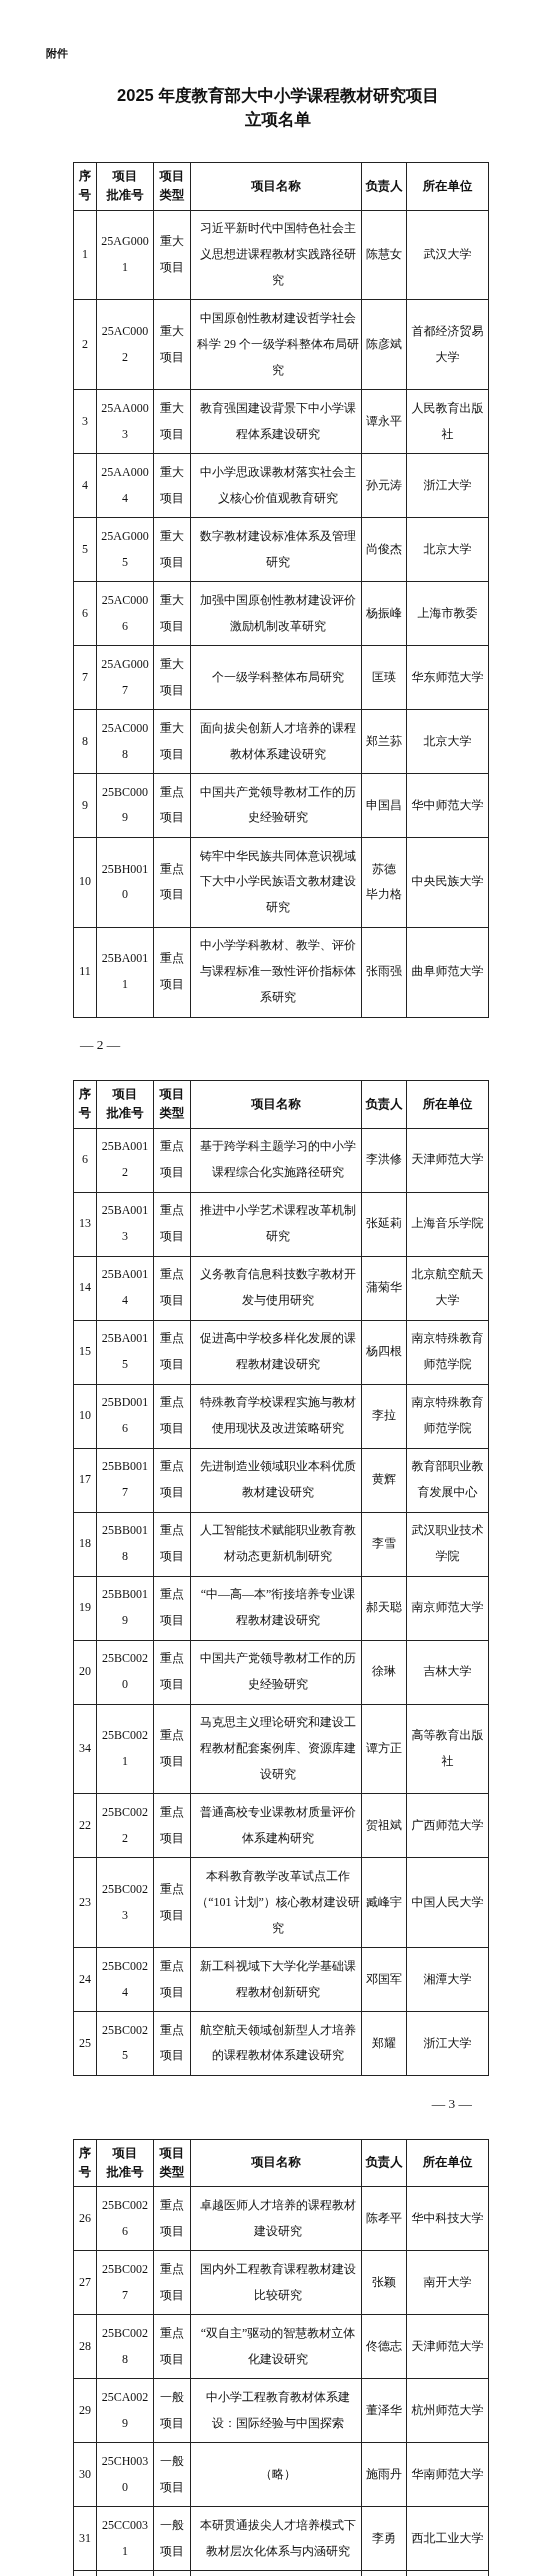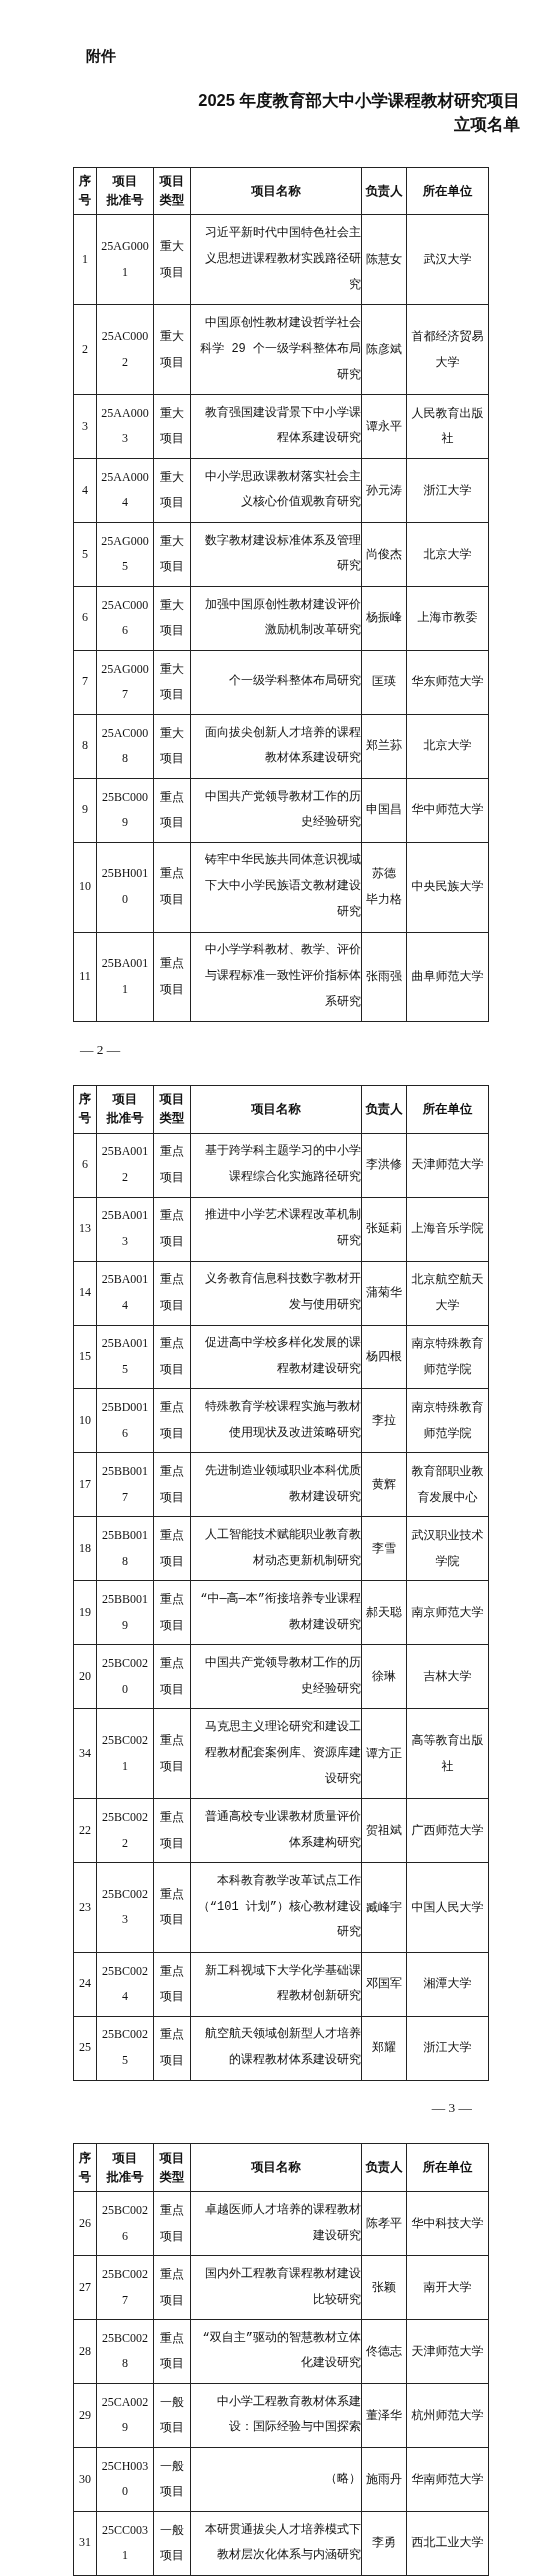--- a/index.html
+++ b/index.html
@@ -9,29 +9,29 @@
     color: #111111;
   }
   body {
     width: 556px;
     font-family: "Liberation Serif", "DejaVu Serif", serif;
   }
   .doc {
     padding: 47px 0 62px 0;
   }
   .attachment {
-    margin-left: 86px;
+    margin-left: 46px;
     font-family: "Liberation Sans", "DejaVu Sans", sans-serif;
     font-weight: 700;
-    font-size: 15px;
+    font-size: 11px;
     line-height: 1.2;
   }
   .doc-title {
     margin: 24px 36px 0 36px;
-    text-align: right;
+    text-align: center;
     font-family: "Liberation Sans", "DejaVu Sans", sans-serif;
     font-weight: 700;
     font-size: 16.5px;
     line-height: 1.45;
   }
   .page-block { }
   .table-block {
     width: 415px;
     margin: 0 0 0 73px;
   }
@@ -55,24 +55,23 @@
     padding: 4.1px 1px;
     text-align: center;
   }
   .project-table td {
     font-size: 12px;
     line-height: 2.15;
     padding: 5.7px 2.1px;
     text-align: center;
   }
   .project-table td.cell-name {
-    text-align: right;
+    text-align: center;
     padding-left: 4.1px;
     padding-right: 0;
-    font-family: Liberation Mono, monospace;
   }
   .col-no       { width: 23px; }
   .col-approval { width: 57px; }
   .col-type     { width: 37px; }
   .col-name     { width: 171px; }
   .col-leader   { width: 45px; }
   .col-org      { width: 82px; }
   .page-footer {
     font-size: 13.4px;
     line-height: 1.2;

